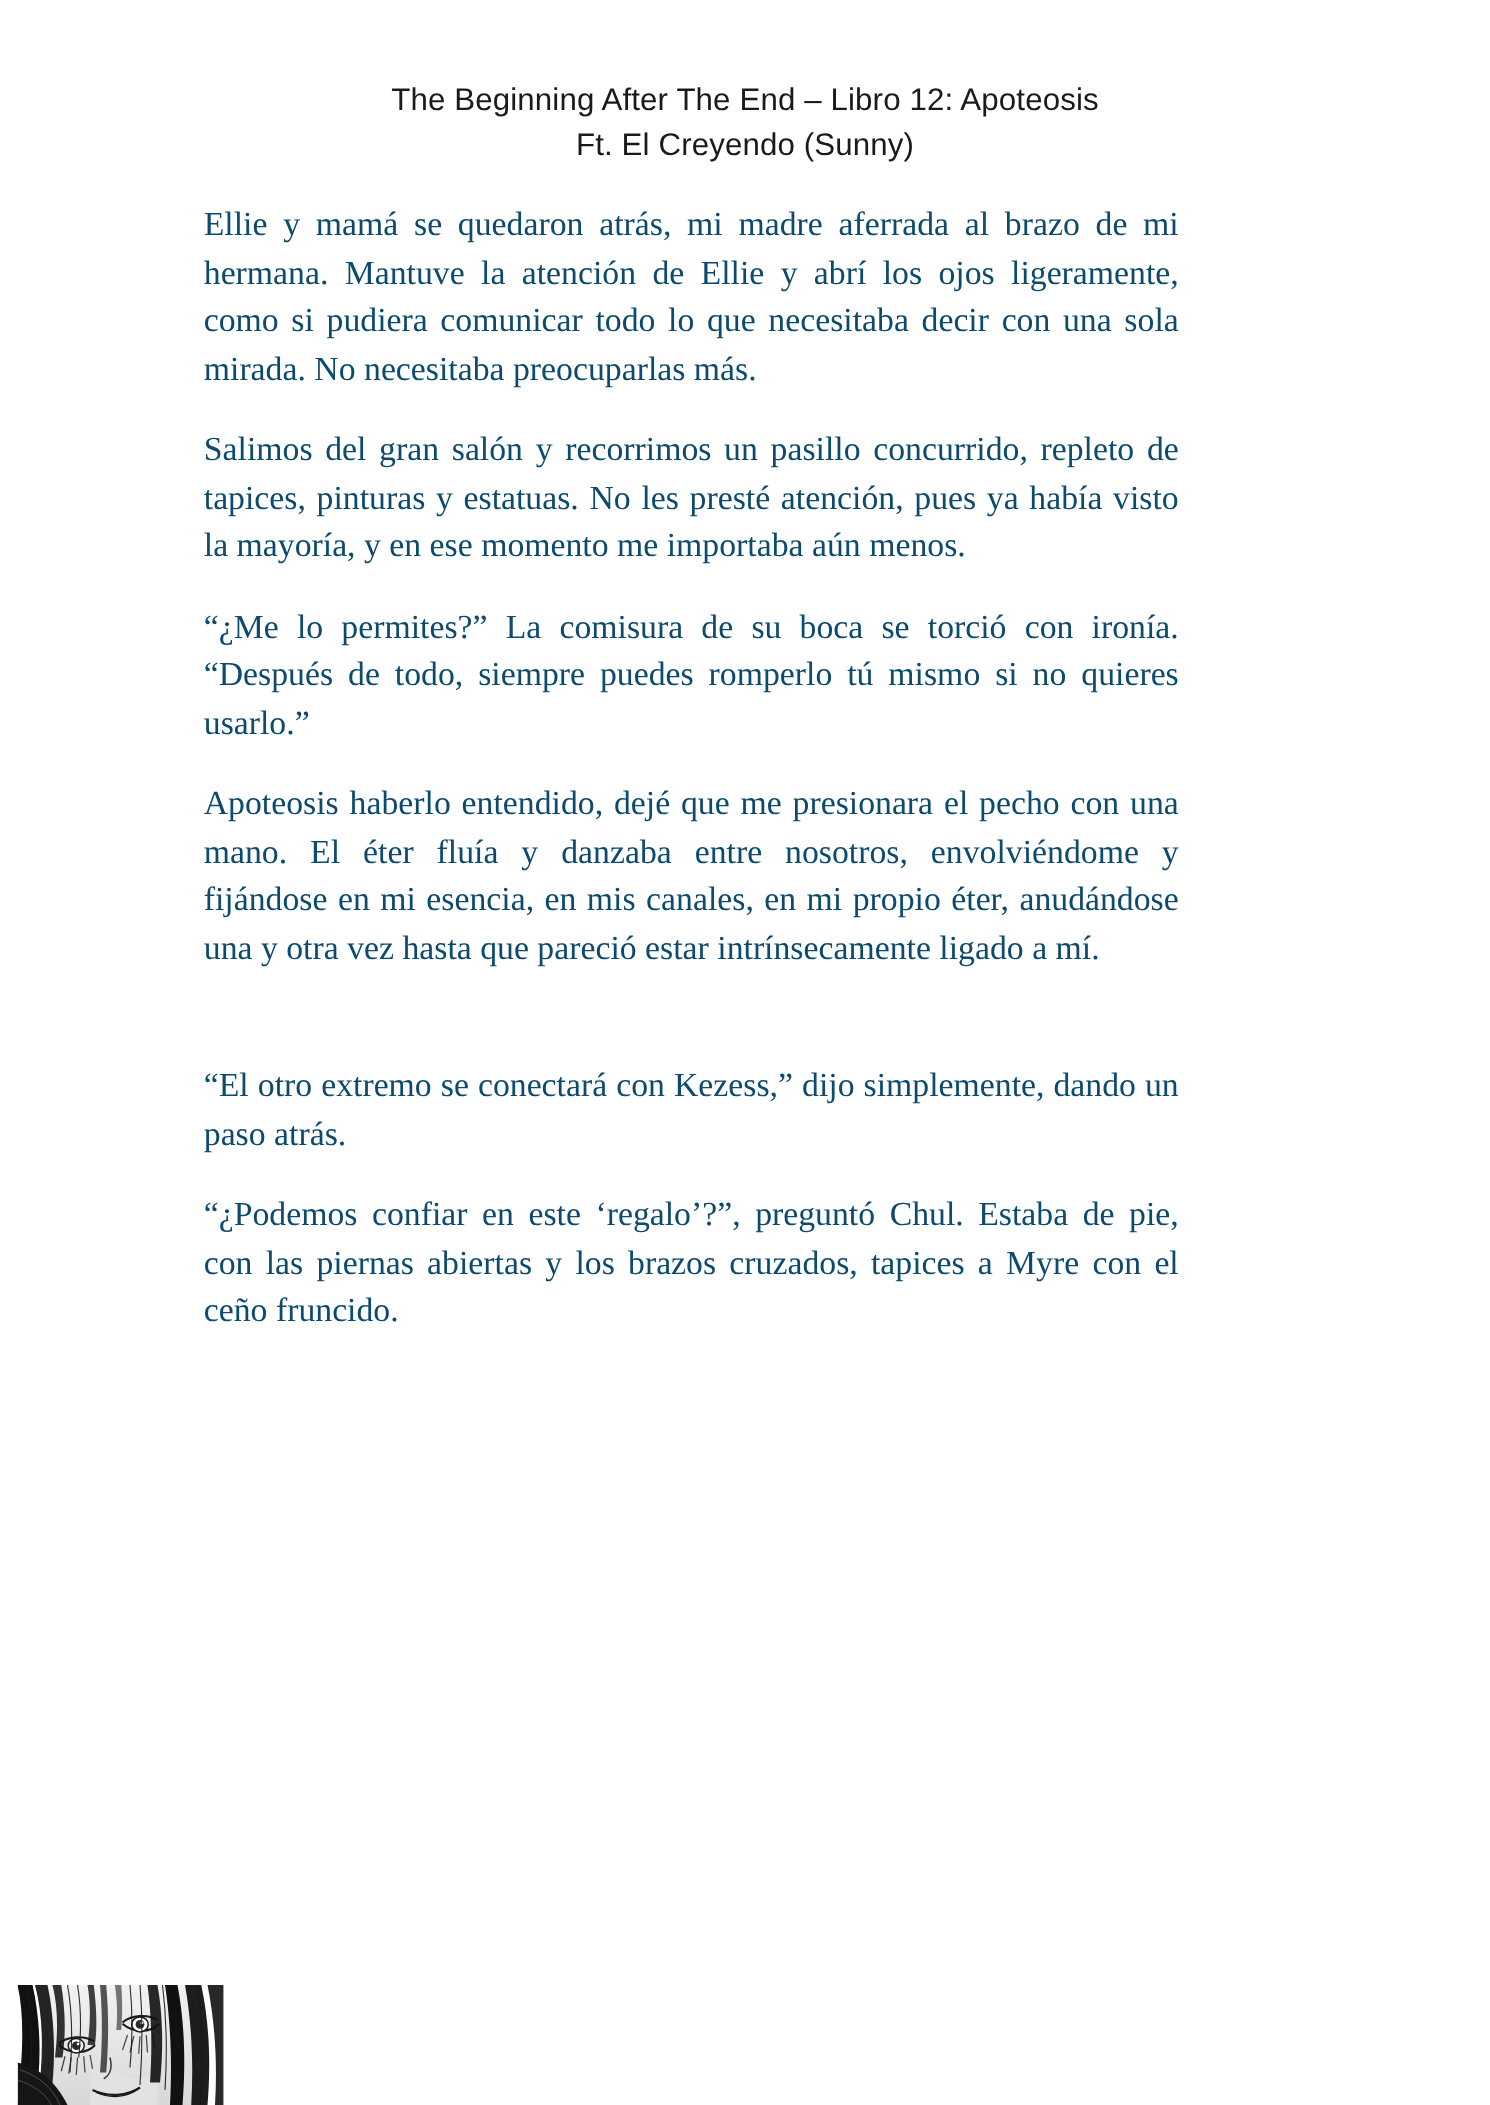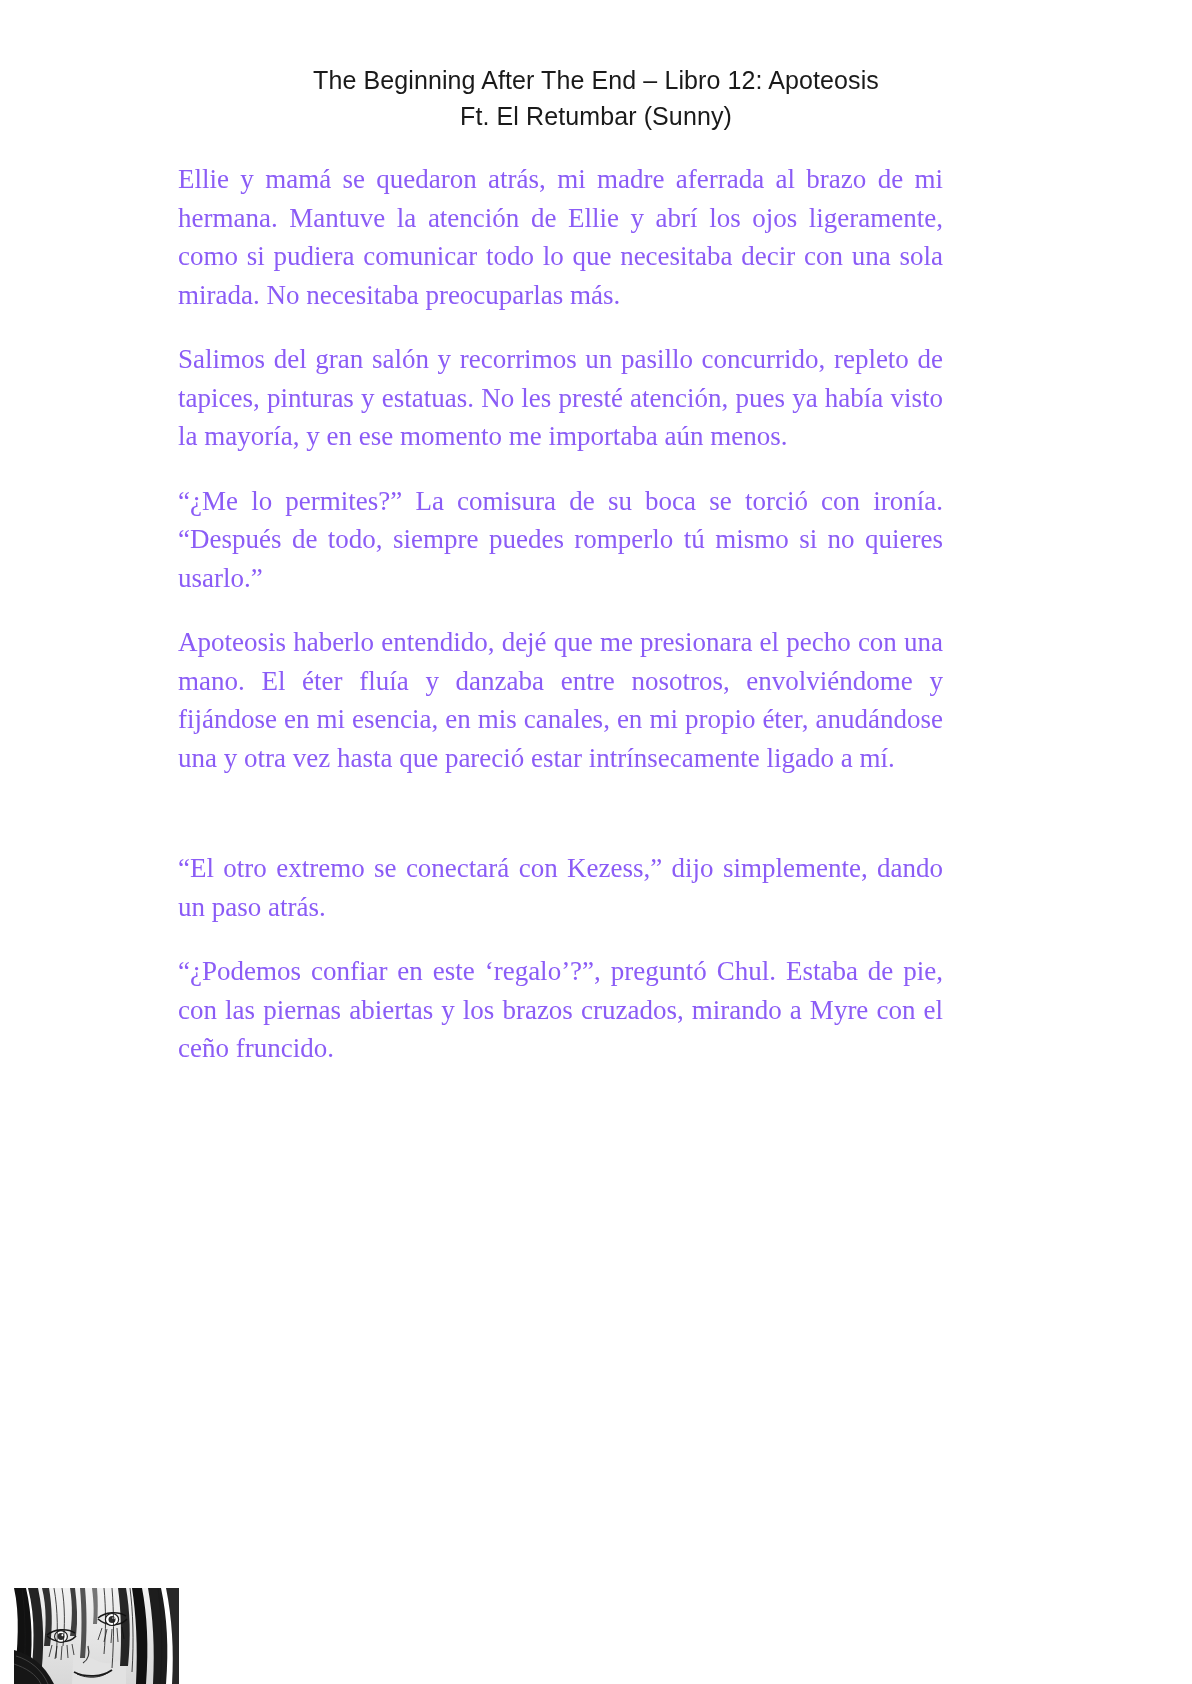--- a/index.html
+++ b/index.html
@@ -40,22 +40,22 @@
     top: 160px;
     left: 163px;
     width: 780px;
   }
 
   .para {
     text-align: justify;
     text-justify: inter-word;
     font-size: 27px;
     line-height: 38.5px;
-    margin: 0 0 26px 15px;
-    color: #8b5cf6;
+    margin: 0 0 26px 0;
+    color: #0c4a6e;
     -webkit-hyphens: none;
     hyphens: none;
   }
 
   
   .para.tight {
     margin-bottom: 0;
   }
 
   .para.extra-gap {
@@ -74,38 +74,38 @@
   }
   .figure-wrap svg {
     display: block;
   }
 </style>
 </head>
 <body>
 
 <div class="doc-header">
   <span class="hline">The Beginning After The End – Libro 12: Apoteosis</span>
-  <span class="hline">Ft. El Retumbar (Sunny)</span>
+  <span class="hline">Ft. El Creyendo (Sunny)</span>
 </div>
 
 <div class="body-col">
 
   <p class="para">Ellie y mamá se quedaron atrás, mi madre aferrada al brazo de mi hermana. Mantuve la atención de Ellie y abrí los ojos ligeramente, como si pudiera comunicar todo lo que necesitaba decir con una sola mirada. No necesitaba preocuparlas más.</p>
 
   <p class="para">Salimos del gran salón y recorrimos un pasillo concurrido, repleto de tapices, pinturas y estatuas. No les presté atención, pues ya había visto la mayoría, y en ese momento me importaba aún menos.</p>
 
 
 
   <p class="para">“¿Me lo permites?” La comisura de su boca se torció con ironía. “Después de todo, siempre puedes romperlo tú mismo si no quieres usarlo.”</p>
 
   <p class="para extra-gap">Apoteosis haberlo entendido, dejé que me presionara el pecho con una mano. El éter fluía y danzaba entre nosotros, envolviéndome y fijándose en mi esencia, en mis canales, en mi propio éter, anudándose una y otra vez hasta que pareció estar intrínsecamente ligado a mí.</p>
 
   <p class="para">“El otro extremo se conectará con Kezess,” dijo simplemente, dando un paso atrás.</p>
 
-  <p class="para">“¿Podemos confiar en este ‘regalo’?”, preguntó Chul. Estaba de pie, con las piernas abiertas y los brazos cruzados, mirando a Myre con el ceño fruncido.</p>
+  <p class="para">“¿Podemos confiar en este ‘regalo’?”, preguntó Chul. Estaba de pie, con las piernas abiertas y los brazos cruzados, tapices a Myre con el ceño fruncido.</p>
 
 </div>
 
 <div class="figure-wrap">
   <svg width="165" height="96" viewBox="0 0 165 96" xmlns="http://www.w3.org/2000/svg">
     <defs>
       <linearGradient id="skin" x1="0" y1="0" x2="0" y2="1">
         <stop offset="0%" stop-color="#f2f2f2"></stop>
         <stop offset="100%" stop-color="#d8d8d8"></stop>
       </linearGradient>

